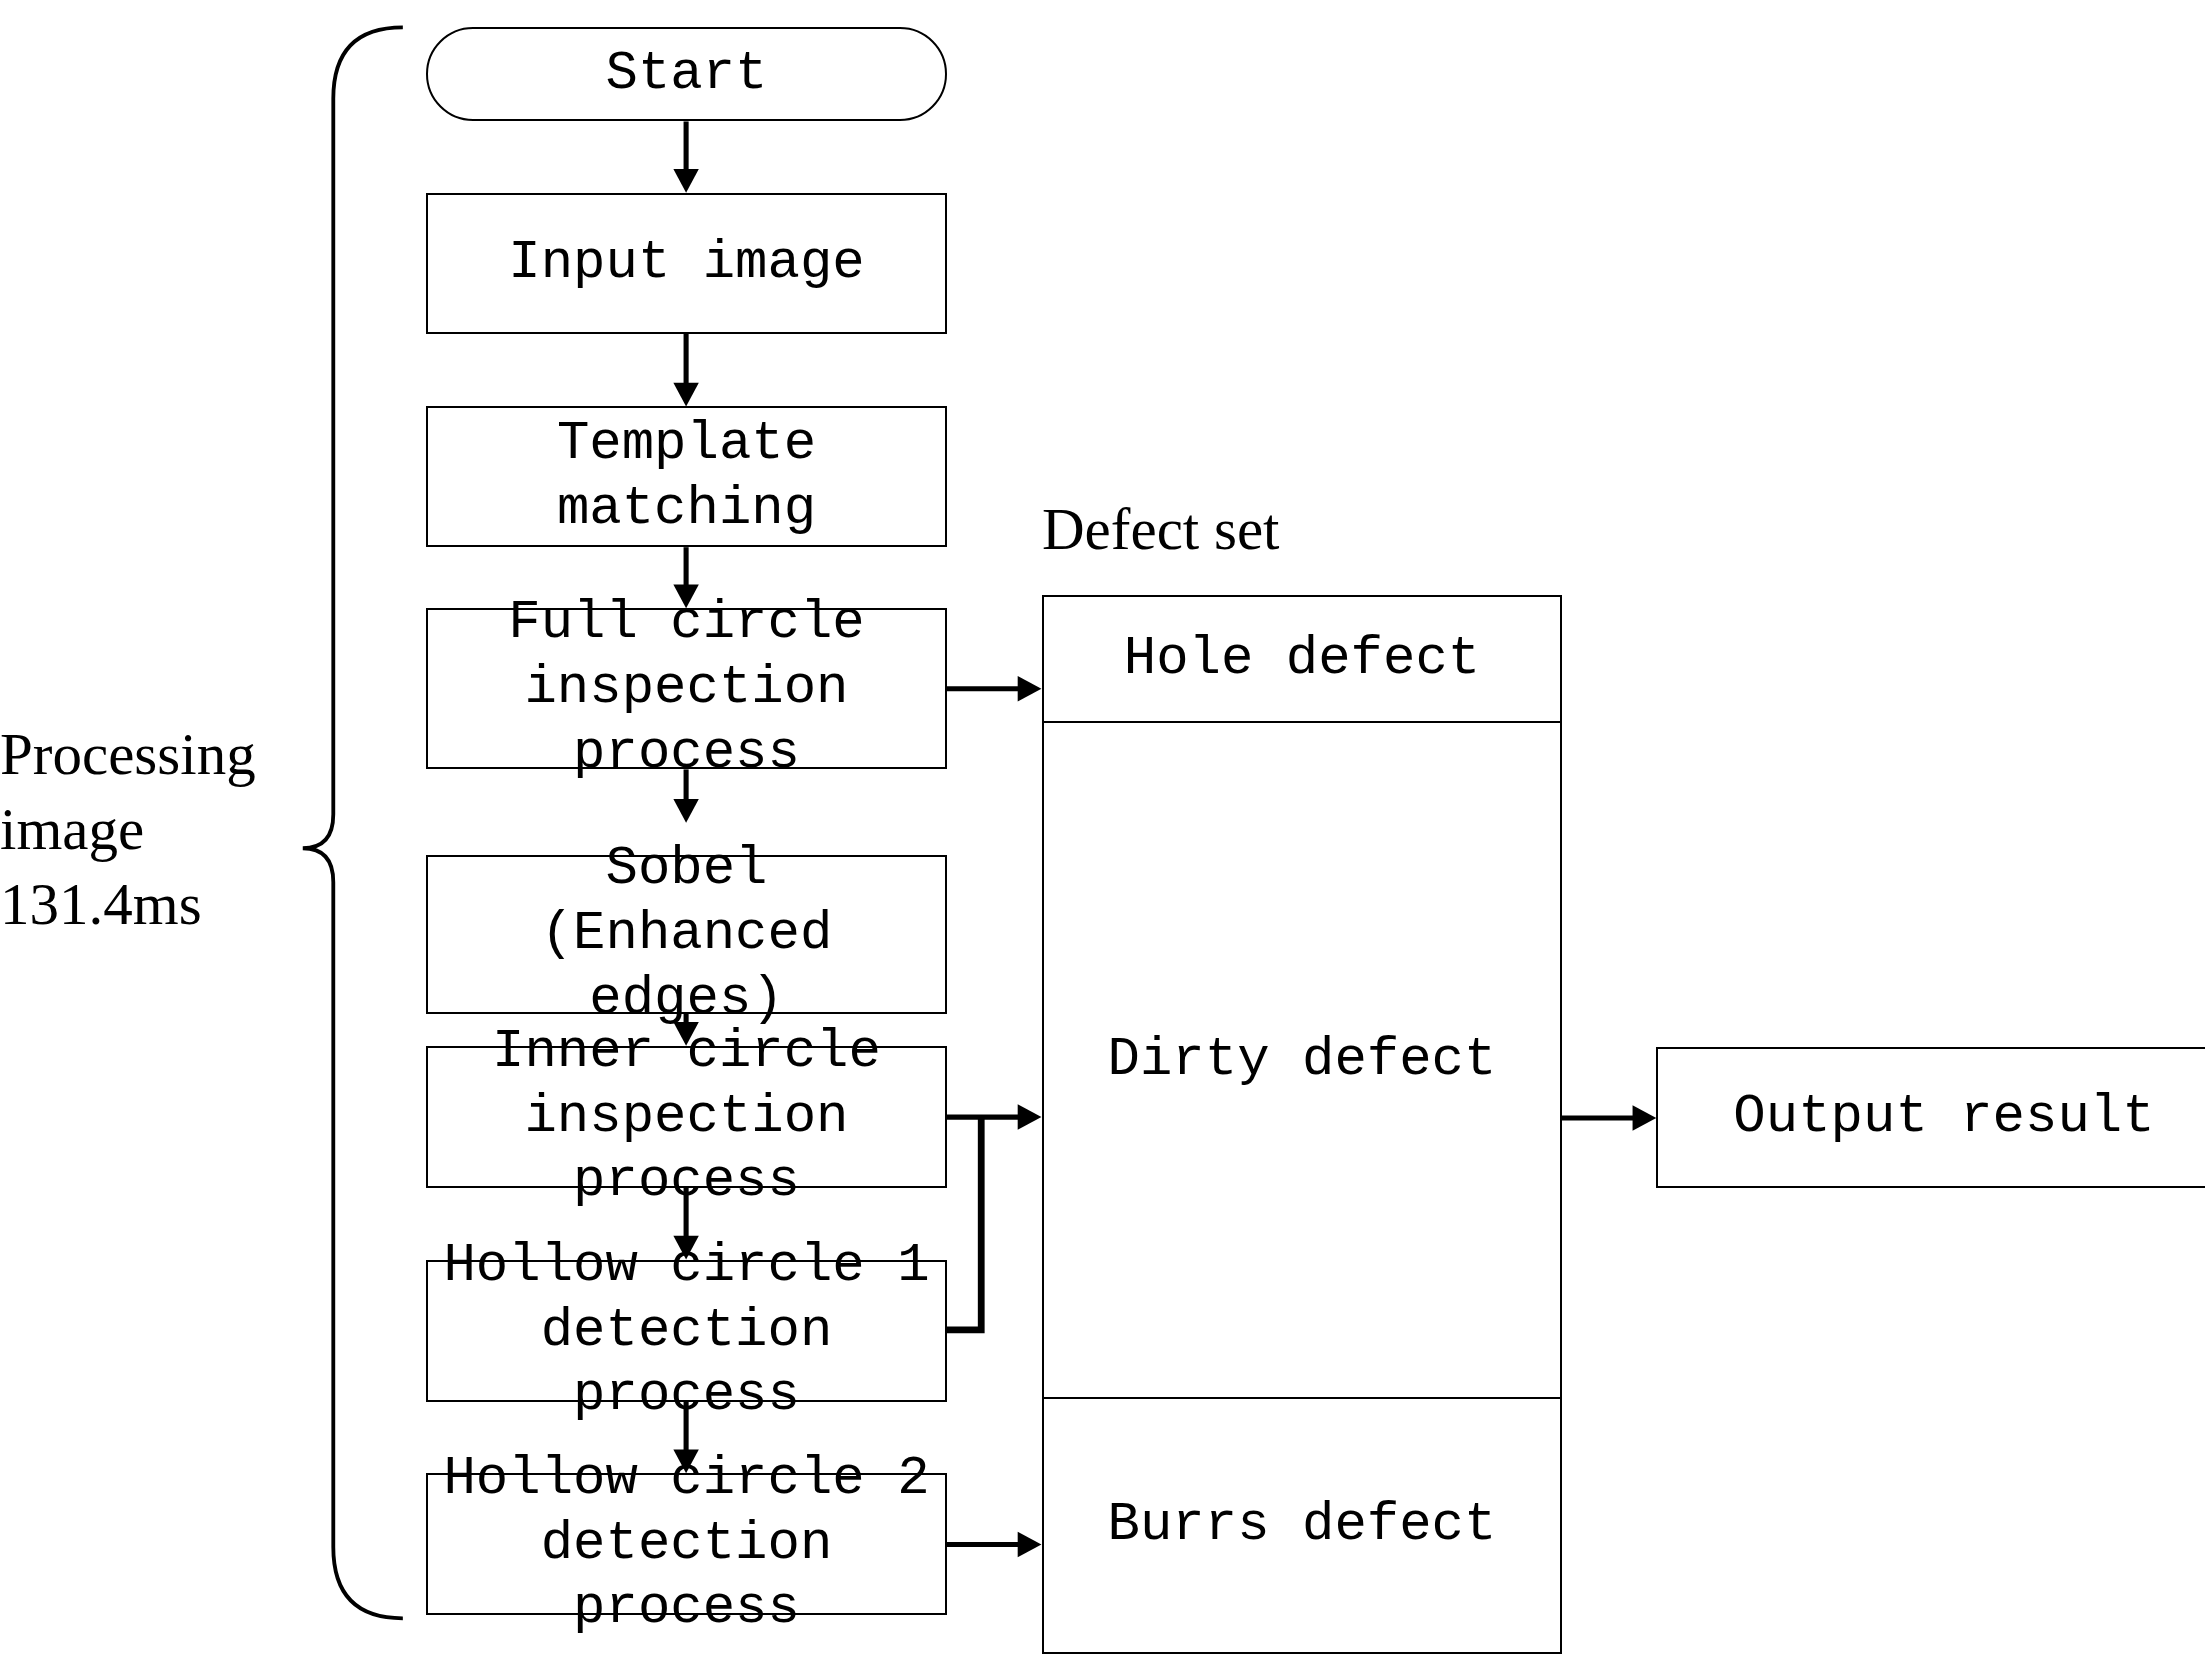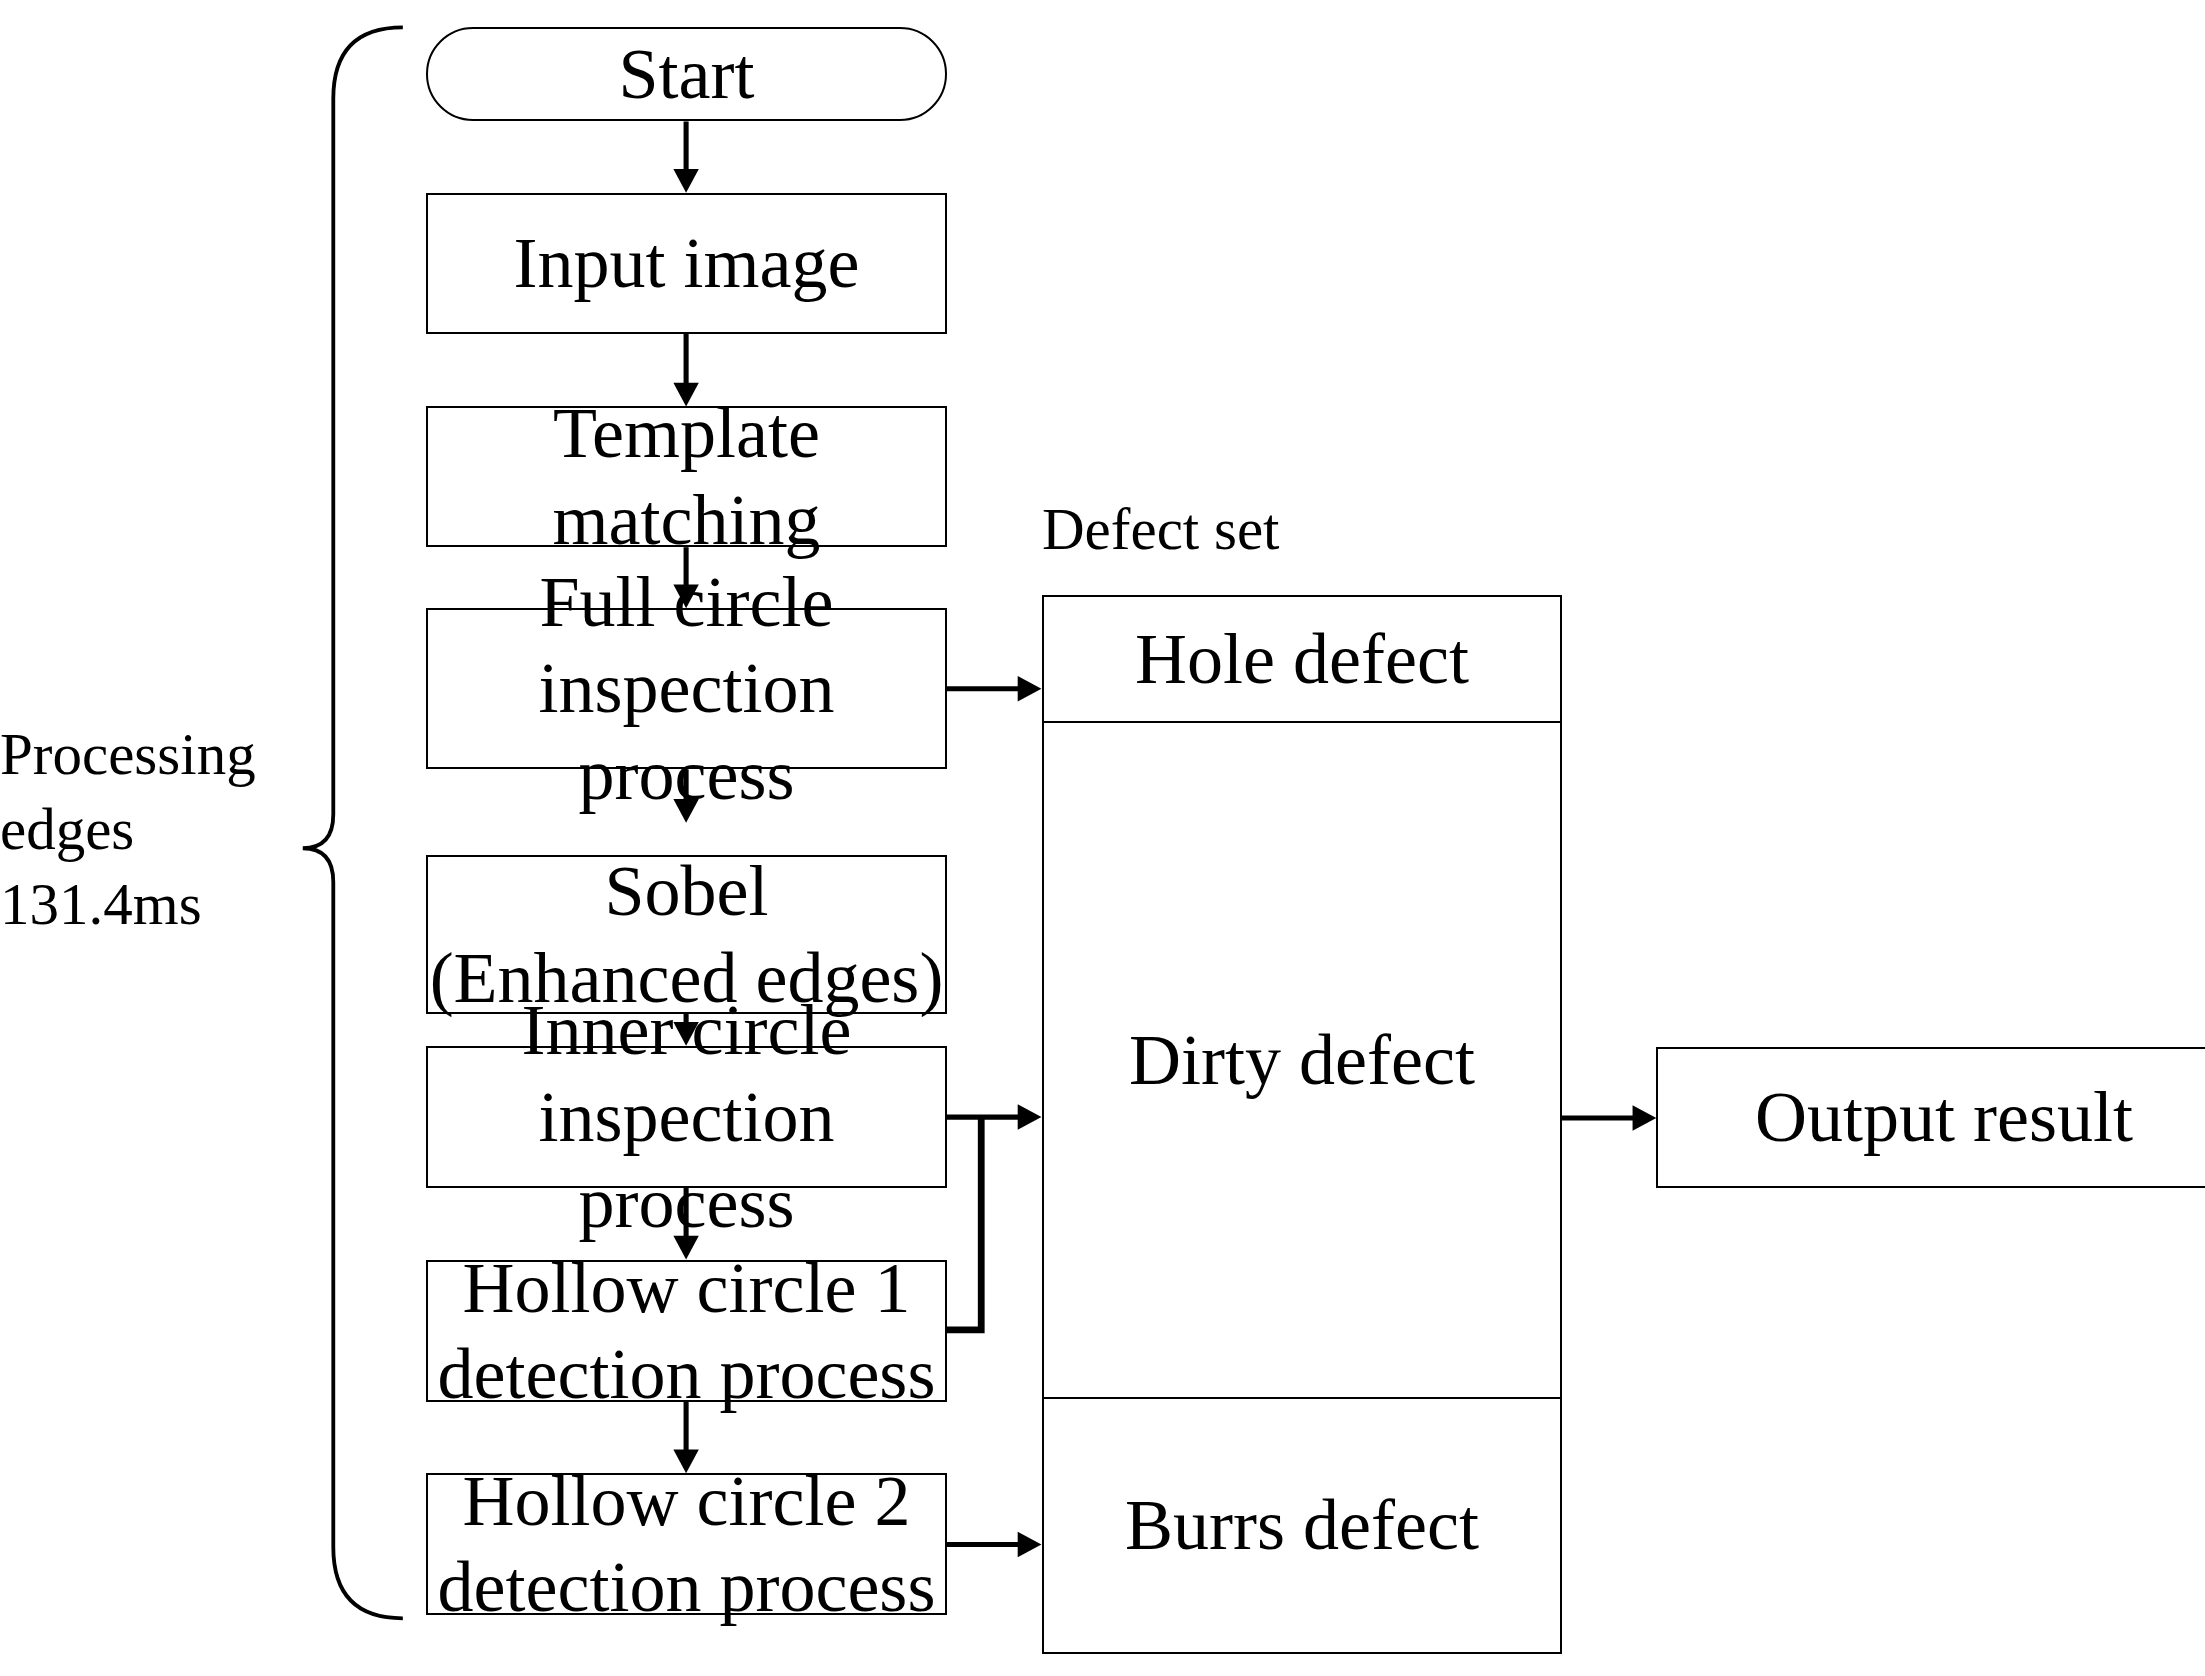--- a/index.html
+++ b/index.html
@@ -17,23 +17,24 @@
     position: absolute;
     box-sizing: border-box;
     border: 2.5px solid #000000;
     background: #ffffff;
     display: flex;
     align-items: center;
     justify-content: center;
     text-align: center;
   }
   .box-label {
-    font-size: 72px;
+    font-size: 54px;
     line-height: 1.2;
     white-space: pre-line;
+    font-family: Liberation Mono, monospace;
   }
   .flow-box { left: 426px; width: 521px; }
   .stadium { border-radius: 47px; }
   .floating-label {
     position: absolute;
     text-align: left;
     font-size: 59px;
     line-height: 75px;
     white-space: pre-line;
   }
@@ -111,21 +112,21 @@
       <g>
         <line x1="1841" y1="1318" x2="1927" y2="1318"></line>
         <polygon points="1925,1303 1925,1333 1953,1318" stroke="none"></polygon>
       </g>
 
       <path d="M 475 32 Q 393 32 393 116 L 393 960 Q 393 1000 357 1000 Q 393 1000 393 1040 L 393 1824 Q 393 1908 475 1908" fill="none" stroke="#000000" stroke-width="4.5"></path>
     </g>
   </svg>
 
   <div class="floating-label" style="left:0px; top:717px; width:302px;">Processing
-edges
+image
 131.4ms</div>
 
   <div class="box flow-box stadium" style="top:27px; height:94px;">
     <span class="box-label">Start</span>
   </div>
 
   <div class="box flow-box" style="top:193px; height:141px;">
     <span class="box-label">Input image</span>
   </div>
 

